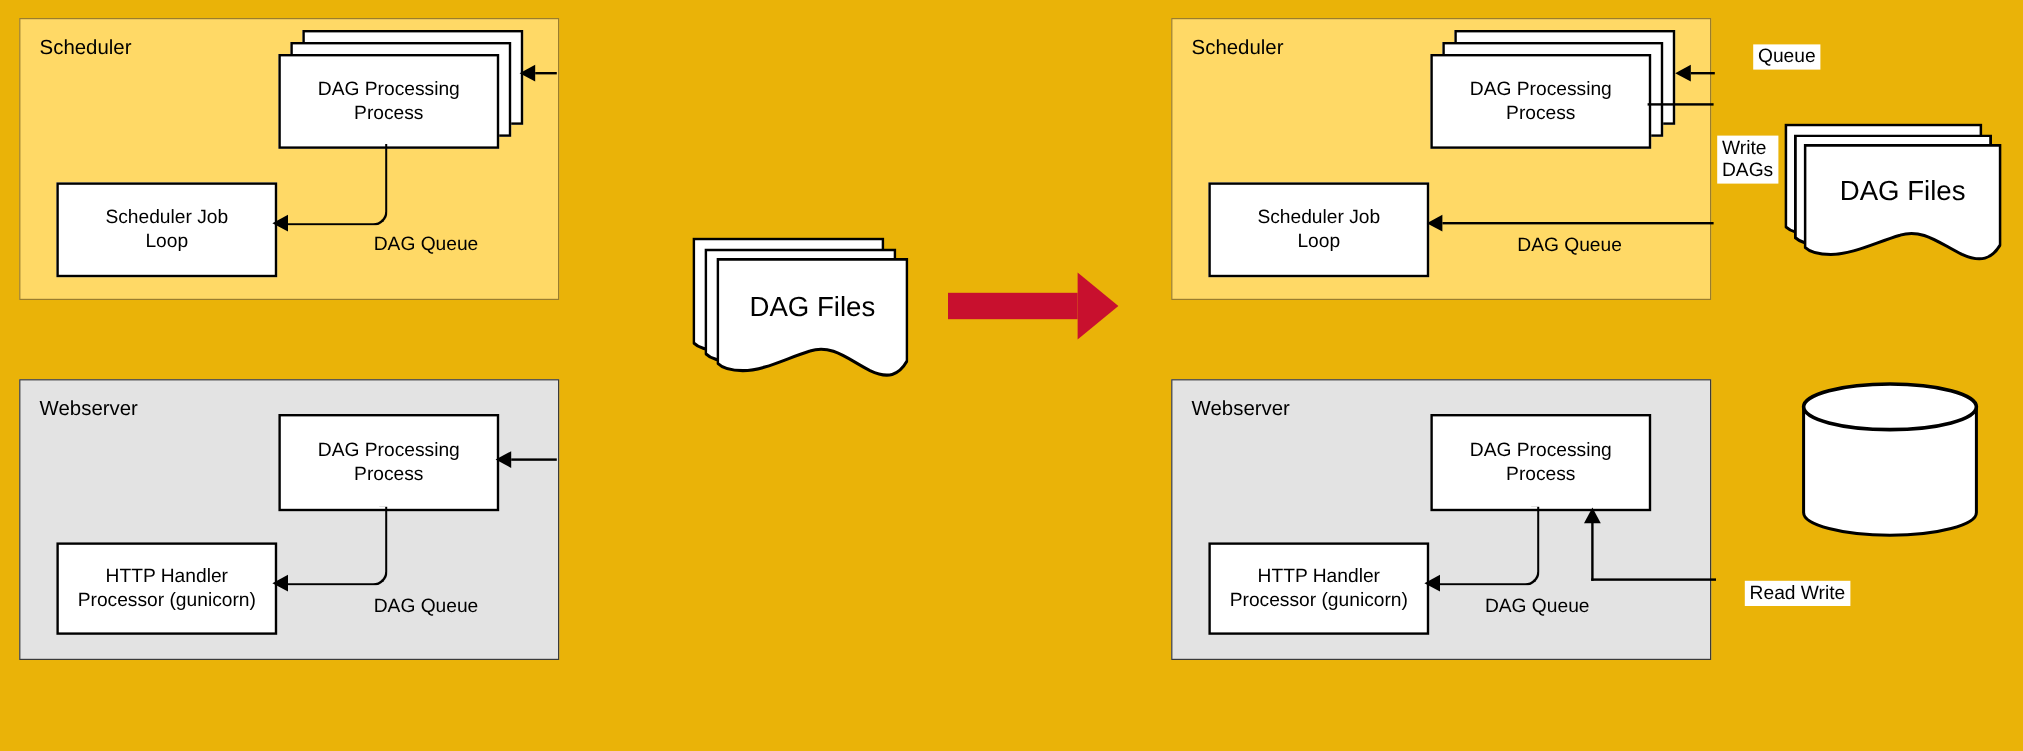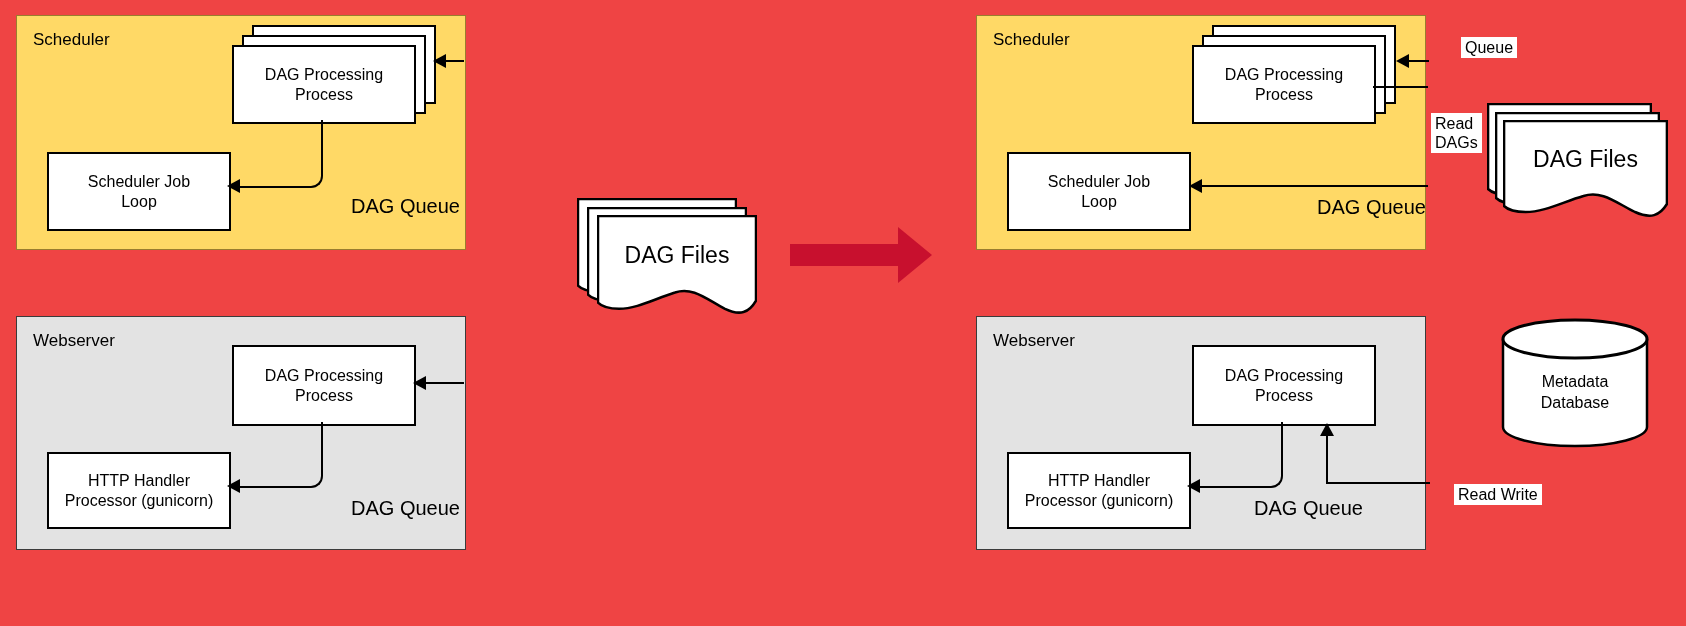--- a/index.html
+++ b/index.html
@@ -1,17 +1,17 @@
 <!DOCTYPE html>
 <html><head>
 <meta charset="utf-8">
 <style>
   html,body{margin:0;padding:0;background:#000;}
   #stage{
-    position:relative;width:1686px;height:626px;background:#ef4444;overflow:hidden;
+    position:relative;width:1686px;height:626px;background:#eab308;overflow:hidden;
     font-family:"Liberation Sans","DejaVu Sans",sans-serif;color:#000;
   }
   .panel{position:absolute;z-index:1;}
   .panel.yellow{background:#FFD966;border:1.5px solid #9a7d2e;}
   .panel.gray{background:#E3E3E3;border:1.5px solid #3b3b3b;}
   .panel-title{position:absolute;font-size:17px;z-index:2;white-space:nowrap;}
   .box{
     position:absolute;background:#fff;border:2px solid #000;z-index:2;
     display:flex;align-items:center;justify-content:center;text-align:center;
     font-size:16px;line-height:1.25;white-space:pre-line;
@@ -20,21 +20,21 @@
   .hline{position:absolute;height:2px;background:#000;z-index:5;}
   .vline{position:absolute;width:2px;background:#000;z-index:5;}
   .elbow{position:absolute;border-right:2px solid #000;border-bottom:2px solid #000;
          border-bottom-right-radius:12px;z-index:5;}
   .ah-left{position:absolute;width:0;height:0;z-index:6;
            border-top:7px solid transparent;border-bottom:7px solid transparent;
            border-right:13px solid #000;}
   .ah-up{position:absolute;width:0;height:0;z-index:6;
          border-left:7px solid transparent;border-right:7px solid transparent;
          border-bottom:13px solid #000;}
-  .edge-label{position:absolute;font-size:20px;text-align:right;z-index:4;white-space:nowrap;}
+  .edge-label{position:absolute;font-size:16px;text-align:center;z-index:4;white-space:nowrap;}
   .chip{position:absolute;background:#fff;color:#000;font-size:16px;line-height:1.2;
         padding:1px 4px;z-index:4;white-space:pre-line;text-align:left;}
   .page{position:absolute;z-index:2;}
   .page-label{position:absolute;z-index:3;font-size:23px;text-align:center;}
   .cyl{position:absolute;z-index:2;}
   .cyl-label{position:absolute;z-index:3;font-size:16px;line-height:1.3;text-align:center;white-space:pre-line;}
   .red-body{position:absolute;background:#C8102E;z-index:3;}
   .red-head{position:absolute;width:0;height:0;z-index:3;
             border-top:28px solid transparent;border-bottom:28px solid transparent;
             border-left:34px solid #C8102E;}
@@ -129,36 +129,34 @@
 
   <div class="elbow" style="left:1199px;top:422px;width:82px;height:64px"></div>
   <div class="ah-left" style="left:1187px;top:479px"></div>
   <div class="edge-label" style="left:1199px;top:497px;width:164px">DAG Queue</div>
 
   <div class="hline" style="left:1326px;top:482px;width:104px"></div>
   <div class="vline" style="left:1326px;top:435px;height:49px"></div>
   <div class="ah-up" style="left:1320px;top:423px"></div>
 
   <div class="chip" style="left:1461px;top:37px">Queue</div>
-  <div class="chip" style="left:1431px;top:113px">Read
+  <div class="chip" style="left:1431px;top:113px">Write
 DAGs</div>
 
   <svg class="page" style="left:1487px;top:103px;width:165px;height:100px">
       <use href="#doc"></use>
     </svg>
   <svg class="page" style="left:1495px;top:112px;width:165px;height:100px">
       <use href="#doc"></use>
     </svg>
   <svg class="page" style="left:1503px;top:120px;width:165px;height:100px">
       <use href="#doc"></use>
     </svg>
   <div class="page-label" style="left:1503px;top:146px;width:165px">DAG Files</div>
 
   <svg class="cyl" viewBox="0 0 148 130" style="left:1501px;top:318px;width:148px;height:130px">
     <path d="M2,21 L2,109 A72,19 0 0 0 146,109 L146,21" fill="#fff" stroke="#000" stroke-width="2.5"></path>
     <ellipse cx="74" cy="21" rx="72" ry="19" fill="#fff" stroke="#000" stroke-width="3"></ellipse>
   </svg>
-  <div class="cyl-label" style="left:1501px;top:372px;width:148px">Metadata
-Database</div>
 
   <div class="chip" style="left:1454px;top:484px">Read Write</div>
 
 </div>
 
 </body></html>

